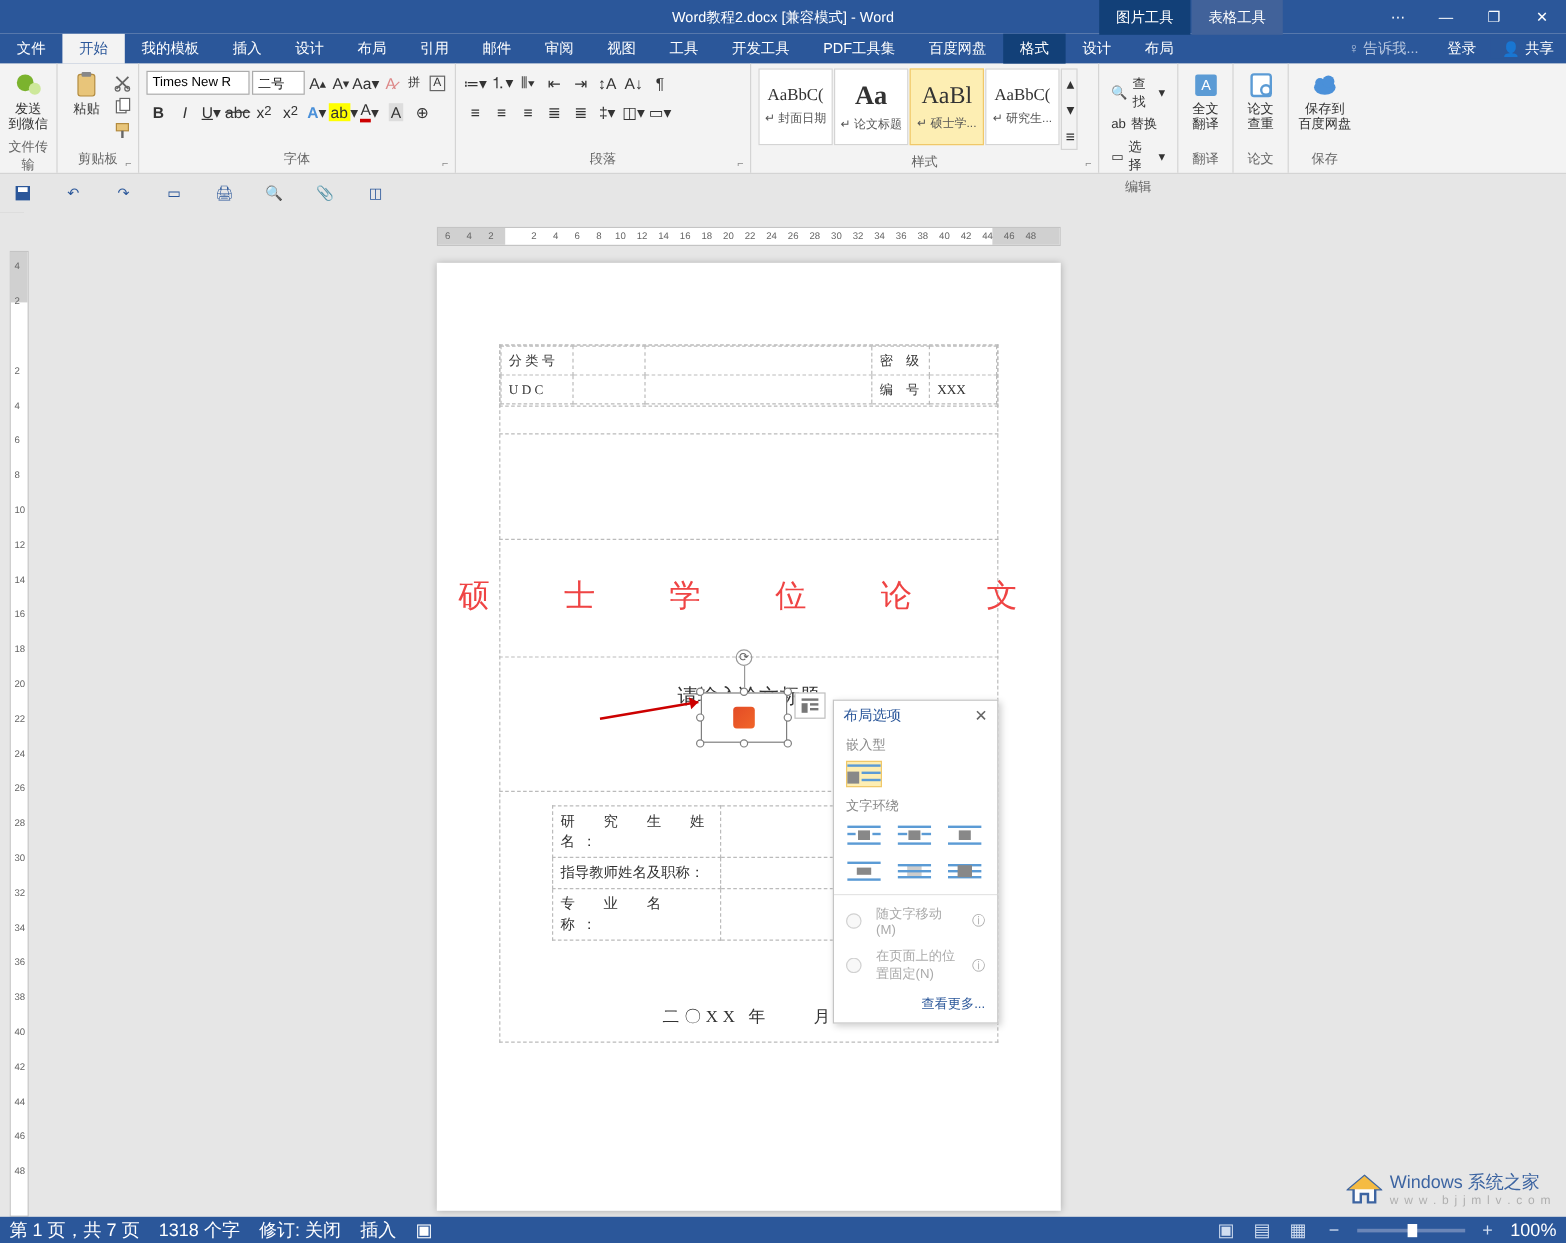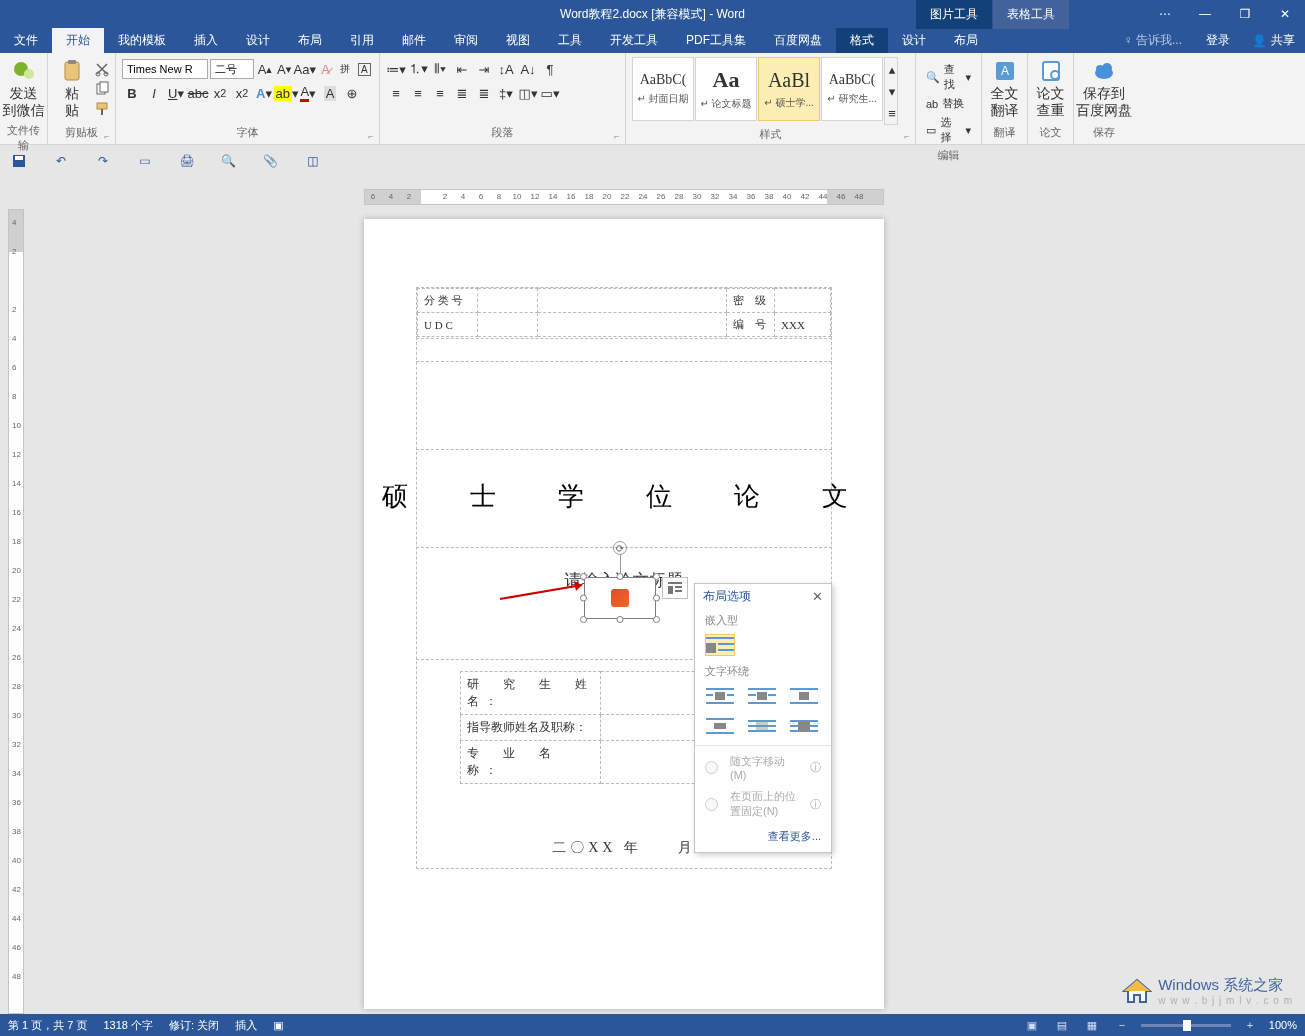--- a/index.html
+++ b/index.html
@@ -25,21 +25,21 @@
 
 
 .ribbon { height:92px; background:#f3f3f3; border-bottom:1px solid #d4d4d4; display:flex; }
 .group { border-right:1px solid #d4d4d4; padding:4px 6px; display:flex; flex-direction:column; justify-content:space-between; position:relative; }
 .group-label { text-align:center; font-size:11px; color:#666; padding-top:2px; }
 .group-body { display:flex; align-items:flex-start; gap:4px; flex:1; }
 
 
 .big-btn { display:flex; flex-direction:column; align-items:center; justify-content:center; padding:2px 6px; cursor:pointer; }
 .big-btn .icon { width:24px; height:24px; margin-bottom:2px; }
-.big-btn .lbl { font-size:14px; line-height:1.2; text-align:center; }
+.big-btn .lbl { font-size:11px; line-height:1.2; text-align:center; }
 .small-icons { display:flex; flex-direction:column; gap:4px; padding-top:4px; }
 .small-icon { width:16px; height:16px; }
 
 
 .font-row { display:flex; align-items:center; gap:2px; }
 .font-select { border:1px solid #ababab; background:#fff; font-size:11px; height:20px; padding:0 4px; }
 .fbtn { width:20px; height:20px; display:flex; align-items:center; justify-content:center; cursor:pointer; font-size:13px; }
 
 
 .para-row { display:flex; gap:2px; }
@@ -70,21 +70,21 @@
 .hruler-ticks { position:absolute; inset:0; }
 .hruler-tick { position:absolute; top:2px; font-size:8px; color:#666; transform:translateX(-50%); }
 .vruler { position:absolute; left:8px; top:32px; width:16px; bottom:0; background:#fff; border:1px solid #c4c4c4; }
 .vruler .dark { position:absolute; left:0; right:0; background:#d0d0d0; }
 .vruler-tick { position:absolute; left:3px; font-size:8px; color:#666; transform:translateY(-50%); }
 
 .page { position:absolute; left:364px; top:42px; width:520px; height:790px; background:#fff; box-shadow:0 0 6px rgba(0,0,0,.25); }
 .page-table { position:absolute; left:52px; top:68px; right:52px; border:1px dashed #bbb; }
 .page-table table { width:100%; border-collapse:collapse; }
 .page-table td { border:1px dashed #bbb; font-size:11px; padding:4px 6px; font-family:"SimSun",serif; height:24px; }
-.doc-title { position:absolute; left:0; right:0; top:260px; text-align:center; font-size:26px; font-family:"SimSun",serif; letter-spacing:18px; color:#000000; }
+.doc-title { position:absolute; left:0; right:0; top:260px; text-align:center; font-size:26px; font-family:"SimSun",serif; letter-spacing:18px; color:#ef4444; }
 .doc-subtitle { position:absolute; left:0; right:0; top:350px; text-align:center; font-size:17px; font-family:"SimSun",serif; color:#333; }
 .page-table2 { position:absolute; left:96px; top:452px; width:320px; }
 .page-table2 table { width:100%; border-collapse:collapse; }
 .page-table2 td { border:1px dashed #bbb; font-size:12px; padding:4px 6px; font-family:"SimSun",serif; letter-spacing:6px; height:22px; }
 .doc-date { position:absolute; left:0; right:0; top:620px; text-align:center; font-size:14px; font-family:"SimSun",serif; letter-spacing:4px; }
 .outer-dash { position:absolute; left:52px; top:68px; right:52px; bottom:140px; border:1px dashed #bbb; pointer-events:none; }
 .dash-row { border-top:1px dashed #bbb; position:absolute; left:52px; right:52px; height:0; }
 
 
 .sel-img { position:absolute; left:584px; top:400px; width:72px; height:42px; }
@@ -112,21 +112,21 @@
 .popup-grid { display:flex; gap:12px; padding:4px 10px; }
 .wrap-ic { width:30px; height:22px; border:1px solid transparent; display:flex; align-items:center; justify-content:center; cursor:pointer; }
 .wrap-ic.sel { border:1px solid #f0c869; background:#fdeeb3; }
 .wrap-ic svg{width:28px;height:20px}
 .popup-radio { padding:4px 10px; display:flex; align-items:center; gap:12px; color:#aaa; }
 .popup-radio input{margin:0}
 .popup-link { padding:6px 10px 8px; text-align:right; color:#2b579a; cursor:pointer; }
 .popup hr { border:none; border-top:1px solid #e4e4e4; margin:4px 0; }
 
 
-.statusbar { position:absolute; left:0; right:0; bottom:0; height:22px; background:#2b579a; color:#fff; display:flex; align-items:center; font-size:11px; padding:4px 8px; gap:16px; }
+.statusbar { position:absolute; left:0; right:0; bottom:0; height:22px; background:#2b579a; color:#fff; display:flex; align-items:center; font-size:15px; padding:4px 8px; gap:16px; }
 .statusbar .seg { display:flex; align-items:center; gap:6px; }
 .statusbar .right { margin-left:auto; display:flex; align-items:center; gap:8px; }
 .view-btn { width:22px; height:16px; display:flex; align-items:center; justify-content:center; color:#d0ddf0; cursor:pointer; }
 .zoom-slider { width:90px; height:3px; background:#6b86b7; position:relative; }
 .zoom-slider .thumb { position:absolute; left:42px; top:-4px; width:8px; height:11px; background:#fff; }
 
 
 .watermark { position:absolute; right:12px; bottom:30px; display:flex; align-items:center; gap:6px; opacity:.9; }
 .watermark .house { width:30px; height:26px; }
 .watermark .txt1 { font-size:15px; color:#2b579a; font-weight:500; }

